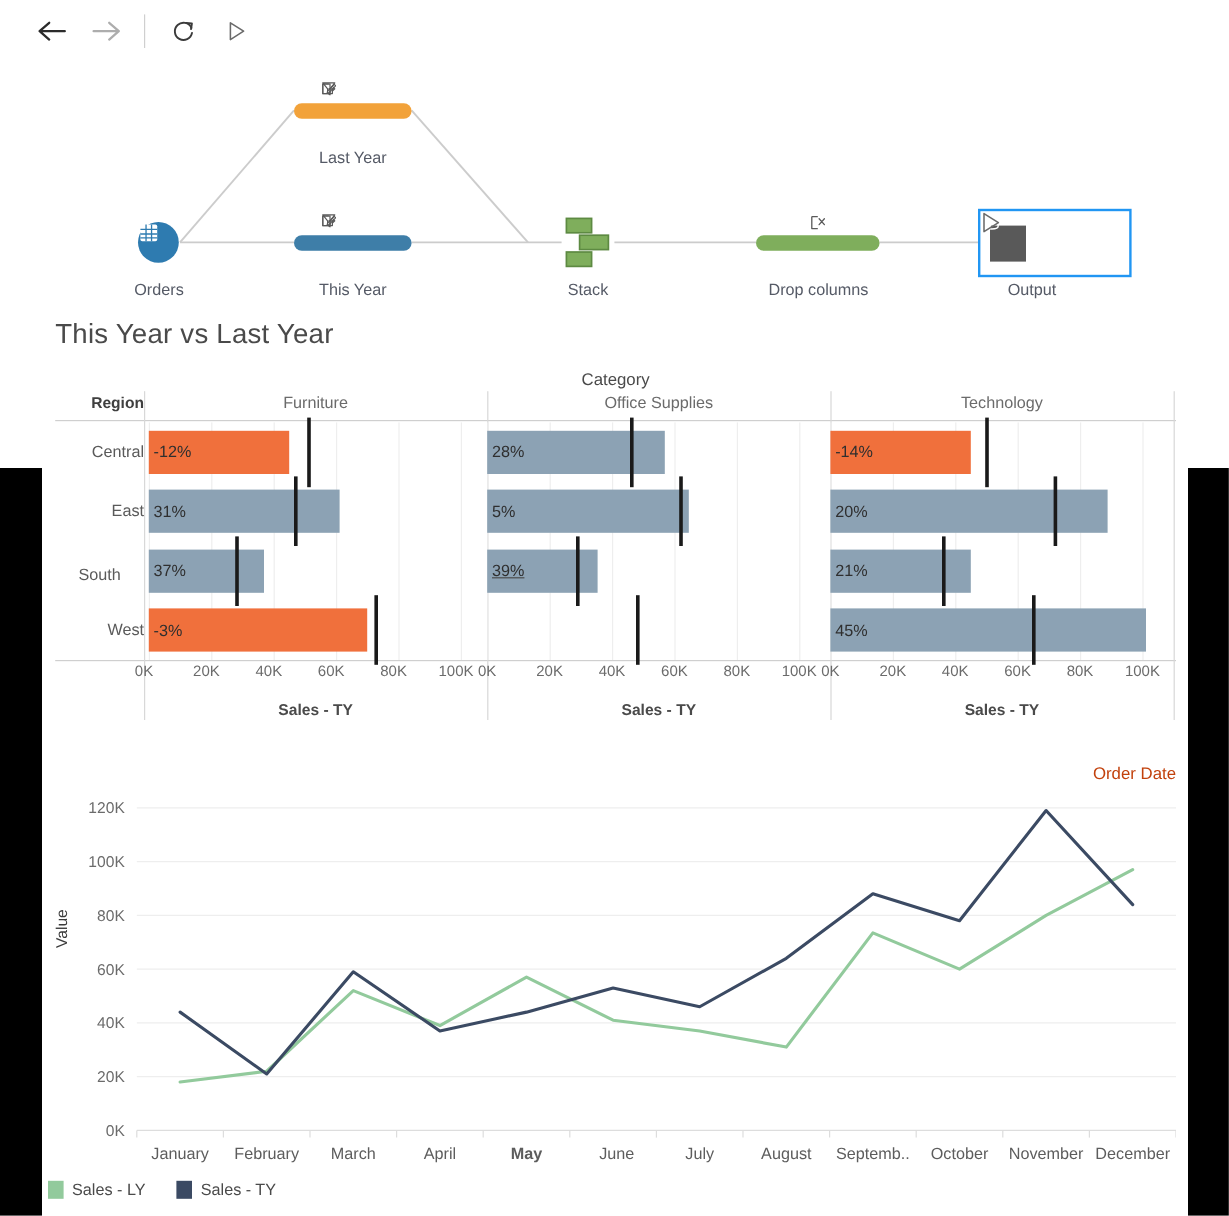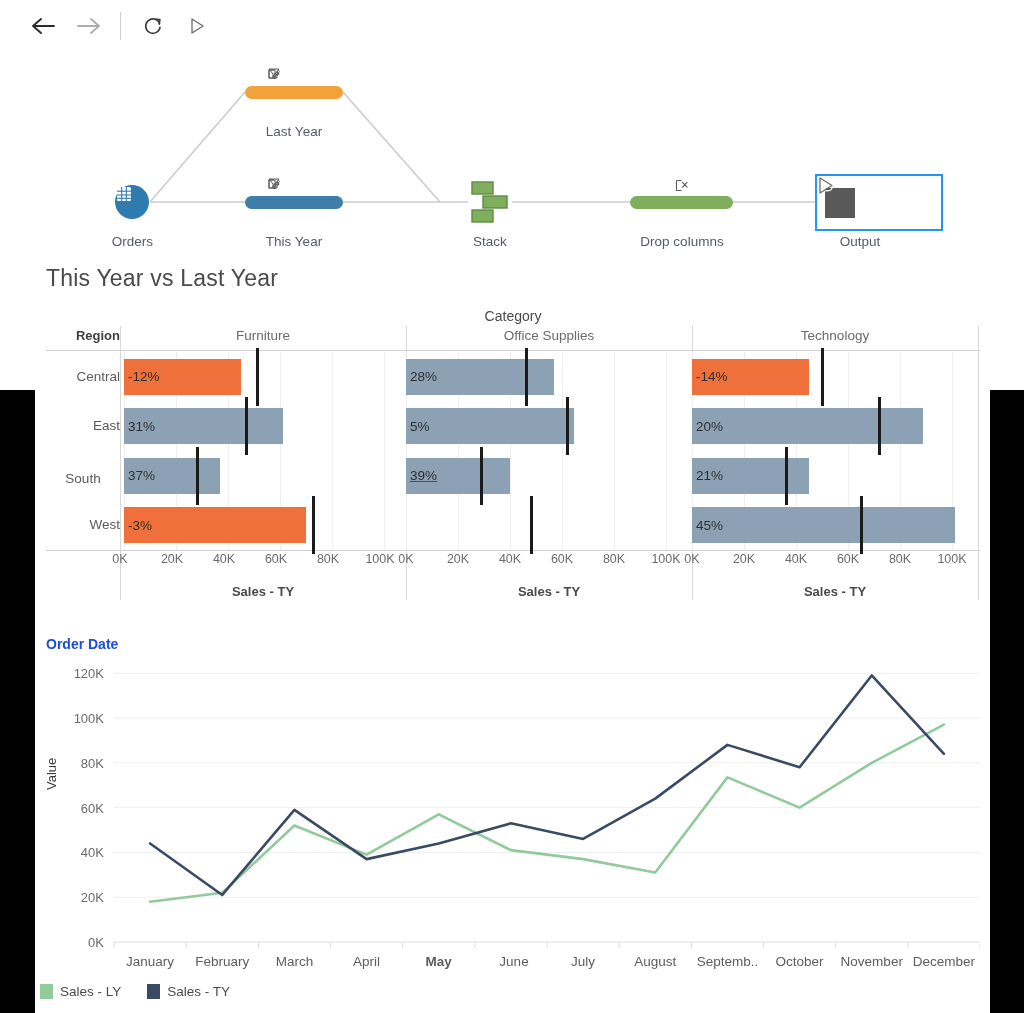--- a/index.html
+++ b/index.html
@@ -109,22 +109,22 @@
     transform:translateX(-50%);
   }
   .axis-title {
     position:absolute; width:100%; text-align:center;
     font-size:13px; color:#4a4a4a; font-weight:bold;
   }
 
   
   #line { position:absolute; left:46px; top:630px; width:934px; height:340px; }
   #line-title {
-    position:absolute; left:0; top:6px; width:100%; text-align:left;
-    font-size:14px; color:#1d4ed8; font-weight:bold;
+    position:absolute; left:0; top:6px; width:100%; text-align:right;
+    font-size:14px; color:#c2410c; font-weight:normal;
   }
   #yaxis-label {
     position:absolute; left:-2px; top:160px;
     transform:rotate(-90deg); transform-origin:left top;
     font-size:13px; color:#3b3b3b;
   }
   .ylab {
     position:absolute; right:0; font-size:13px; color:#6b6b6b;
     text-align:right; transform:translateY(-50%);
   }
@@ -329,21 +329,21 @@
         <div class="gridv" style="left: 208px;"></div>
         <div class="gridv" style="left: 260px;"></div>
         <div class="bar pos" style="left: 0px; top: 6.75px; width: 148.2px;">
           <span>28%</span>
         </div>
         <div class="ref" style="left: 118.6px; top: -4.25px; height: 58px;"></div>
         <div class="bar pos" style="left: 0px; top: 56.25px; width: 167.7px;">
           <span>5%</span>
         </div>
         <div class="ref" style="left: 160.2px; top: 45.25px; height: 58px;"></div>
-        <div class="bar pos" style="left: 0px; top: 105.75px; width: 104px; text-decoration: underline;">
+        <div class="bar pos" style="left: 0px; top: 105.75px; width: 92px; text-decoration: underline;">
           <span>39%</span>
         </div>
         <div class="ref" style="left: 74.4px; top: 94.75px; height: 58px;"></div>
         <div class="ref" style="left: 123.8px; top: 144.25px; height: 58px;"></div>
       </div>
       <div class="axis-ticks" style="left: 360px; top: 244px; width: 286px;">
         <div class="tick" style="left: 0px;">0K</div>
         <div class="tick" style="left: 52px;">20K</div>
         <div class="tick" style="left: 104px;">40K</div>
         <div class="tick" style="left: 156px;">60K</div>

